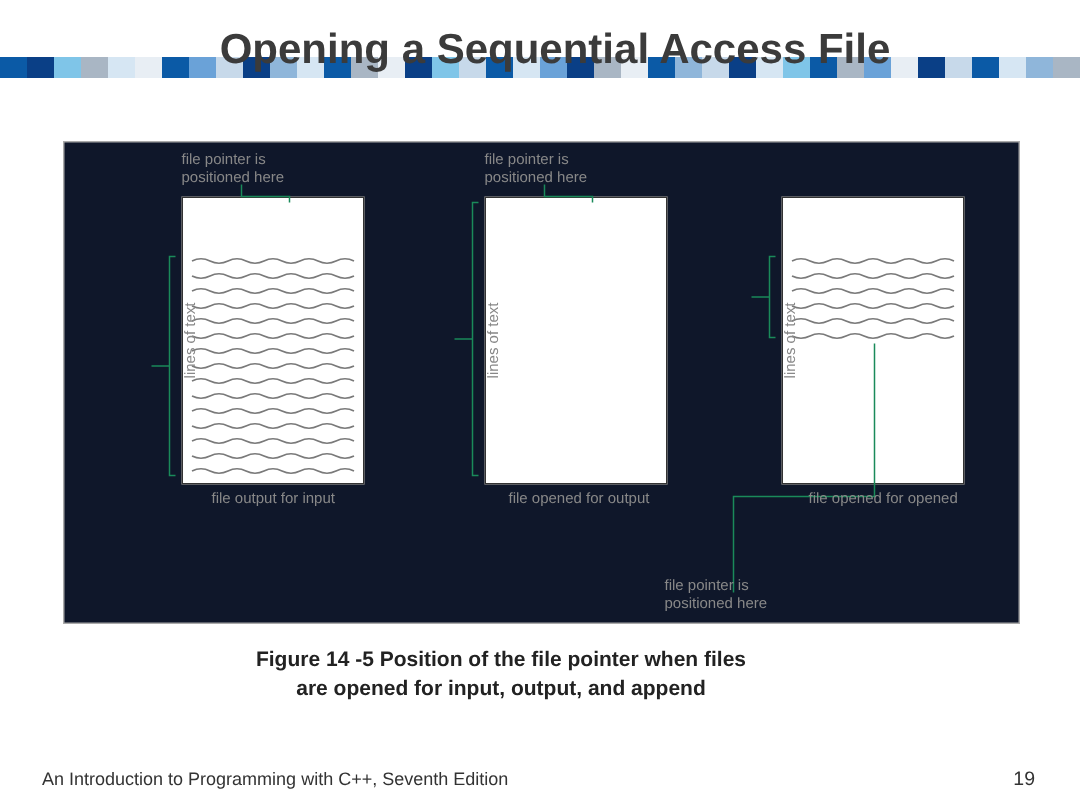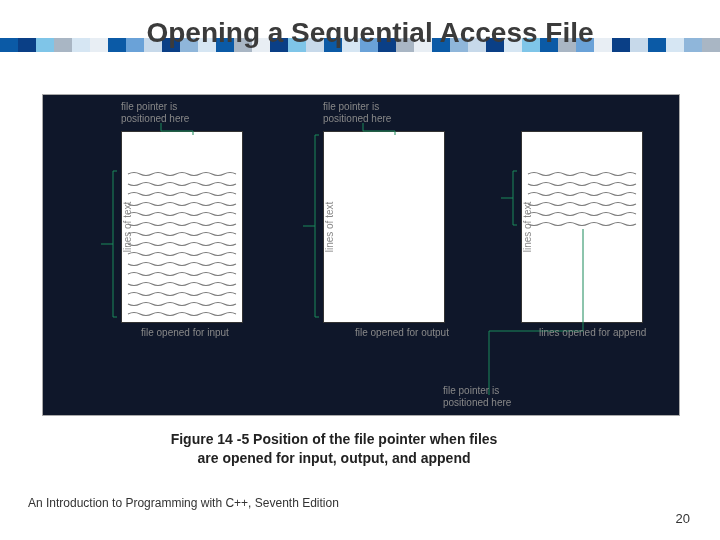--- a/index.html
+++ b/index.html
@@ -10,21 +10,21 @@
   .figwrap{position:absolute;top:94px;left:42px;width:636px;height:320px;border:1px solid #aaa;background:#0f172a;}
   .panel{position:absolute;border:1.5px solid #333;background:#fff;}
   .panel.p1{top:36px;left:78px;width:120px;height:190px;}
   .panel.p2{top:36px;left:280px;width:120px;height:190px;}
   .panel.p3{top:36px;left:478px;width:120px;height:190px;}
   .squig{stroke:#7a7a7a;stroke-width:1.1;fill:none;}
   .ylabel{position:absolute;left:-20px;top:50%;transform:translateY(-50%) rotate(-90deg);transform-origin:center;font-size:10px;color:#888;white-space:nowrap;}
   .caption-sm{position:absolute;font-size:10px;color:#888;white-space:nowrap;line-height:1.2;}
   .brk{stroke:#1a8a5a;stroke-width:1;fill:none;}
   .figcap{position:absolute;top:430px;left:0;width:668px;text-align:center;font-family:Arial,Helvetica,sans-serif;font-size:14px;font-weight:700;color:#222;line-height:1.35;}
-  .footL{position:absolute;bottom:30px;left:28px;font-family:Arial,sans-serif;font-size:12px;color:#333;}
+  .footL{position:absolute;bottom:14px;left:28px;font-family:Arial,sans-serif;font-size:12px;color:#333;}
   .footR{position:absolute;bottom:14px;right:30px;font-family:Arial,sans-serif;font-size:13px;color:#333;}
 </style>
 </head>
 <body>
 
 <div class="slide">
 
   <div class="banner" id="banner"><span style="width: 18px; background: rgb(11, 90, 166);"></span><span style="width: 18px; background: rgb(10, 63, 134);"></span><span style="width: 18px; background: rgb(127, 197, 232);"></span><span style="width: 18px; background: rgb(169, 182, 196);"></span><span style="width: 18px; background: rgb(214, 230, 243);"></span><span style="width: 18px; background: rgb(232, 238, 244);"></span><span style="width: 18px; background: rgb(11, 90, 166);"></span><span style="width: 18px; background: rgb(106, 162, 216);"></span><span style="width: 18px; background: rgb(199, 217, 234);"></span><span style="width: 18px; background: rgb(10, 63, 134);"></span><span style="width: 18px; background: rgb(143, 182, 218);"></span><span style="width: 18px; background: rgb(214, 230, 243);"></span><span style="width: 18px; background: rgb(11, 90, 166);"></span><span style="width: 18px; background: rgb(169, 182, 196);"></span><span style="width: 18px; background: rgb(232, 238, 244);"></span><span style="width: 18px; background: rgb(10, 63, 134);"></span><span style="width: 18px; background: rgb(127, 197, 232);"></span><span style="width: 18px; background: rgb(199, 217, 234);"></span><span style="width: 18px; background: rgb(11, 90, 166);"></span><span style="width: 18px; background: rgb(214, 230, 243);"></span><span style="width: 18px; background: rgb(106, 162, 216);"></span><span style="width: 18px; background: rgb(10, 63, 134);"></span><span style="width: 18px; background: rgb(169, 182, 196);"></span><span style="width: 18px; background: rgb(232, 238, 244);"></span><span style="width: 18px; background: rgb(11, 90, 166);"></span><span style="width: 18px; background: rgb(143, 182, 218);"></span><span style="width: 18px; background: rgb(199, 217, 234);"></span><span style="width: 18px; background: rgb(10, 63, 134);"></span><span style="width: 18px; background: rgb(214, 230, 243);"></span><span style="width: 18px; background: rgb(127, 197, 232);"></span><span style="width: 18px; background: rgb(11, 90, 166);"></span><span style="width: 18px; background: rgb(169, 182, 196);"></span><span style="width: 18px; background: rgb(106, 162, 216);"></span><span style="width: 18px; background: rgb(232, 238, 244);"></span><span style="width: 18px; background: rgb(10, 63, 134);"></span><span style="width: 18px; background: rgb(199, 217, 234);"></span><span style="width: 18px; background: rgb(11, 90, 166);"></span><span style="width: 18px; background: rgb(214, 230, 243);"></span><span style="width: 18px; background: rgb(143, 182, 218);"></span><span style="width: 18px; background: rgb(169, 182, 196);"></span></div>
 
   <h1 class="title">
@@ -59,34 +59,34 @@
 
     <svg style="position:absolute;top:0;left:0" width="636" height="320">
       <g class="brk">
 
         <path d="M118 28 V36 H150 V40"></path>
 
         <path d="M74 76 H70 V222 H74"></path>
         <path d="M70 149 H58"></path>
       </g>
     </svg>
-    <div class="caption-sm" style="top:232px;left:98px;">file opened for input</div>
+    <div class="caption-sm" style="top:232px;left:98px;">file output for input</div>
 
     <div class="caption-sm" style="top:6px;left:280px;">file pointer is<br>positioned here</div>
     <div class="panel p2">
       <span class="ylabel">lines of text</span>
     </div>
     <svg style="position:absolute;top:0;left:0" width="636" height="320">
       <g class="brk">
         <path d="M320 28 V36 H352 V40"></path>
         <path d="M276 40 H272 V222 H276"></path>
         <path d="M272 131 H260"></path>
       </g>
     </svg>
-    <div class="caption-sm" style="top:232px;left:296px;margin-left:16px;">file opened for output</div>
+    <div class="caption-sm" style="top:232px;left:296px;">file opened for output</div>
 
     <div class="panel p3">
       <svg width="120" height="190" style="position:absolute;top:0;left:0">
         <g class="squig">
           <path d="M6 42 q6 -3 12 0 t12 0 t12 0 t12 0 t12 0 t12 0 t12 0 t12 0 t12 0"></path>
           <path d="M6 52 q6 3 12 0 t12 0 t12 0 t12 0 t12 0 t12 0 t12 0 t12 0 t12 0"></path>
           <path d="M6 62 q6 -3 12 0 t12 0 t12 0 t12 0 t12 0 t12 0 t12 0 t12 0 t12 0"></path>
           <path d="M6 72 q6 3 12 0 t12 0 t12 0 t12 0 t12 0 t12 0 t12 0 t12 0 t12 0"></path>
           <path d="M6 82 q6 -3 12 0 t12 0 t12 0 t12 0 t12 0 t12 0 t12 0 t12 0 t12 0"></path>
           <path d="M6 92 q6 3 12 0 t12 0 t12 0 t12 0 t12 0 t12 0 t12 0 t12 0 t12 0"></path>
@@ -96,22 +96,22 @@
     </div>
     <svg style="position:absolute;top:0;left:0" width="636" height="320">
       <g class="brk">
 
         <path d="M474 76 H470 V130 H474"></path>
         <path d="M470 103 H458"></path>
 
         <path d="M446 300 V236 H540 V134"></path>
       </g>
     </svg>
-    <div class="caption-sm" style="top:232px;left:496px;">lines opened for append</div>
+    <div class="caption-sm" style="top:232px;left:496px;">file opened for opened</div>
     <div class="caption-sm" style="top:290px;left:400px;">file pointer is<br>positioned here</div>
 
   </div>
 
   <div class="figcap">Figure 14 -5 Position of the file pointer when files<br>are opened for input, output, and append</div>
 
   <div class="footL">An Introduction to Programming with C++, Seventh Edition</div>
-  <div class="footR">20</div>
+  <div class="footR">19</div>
 </div>
 
 </body></html>

